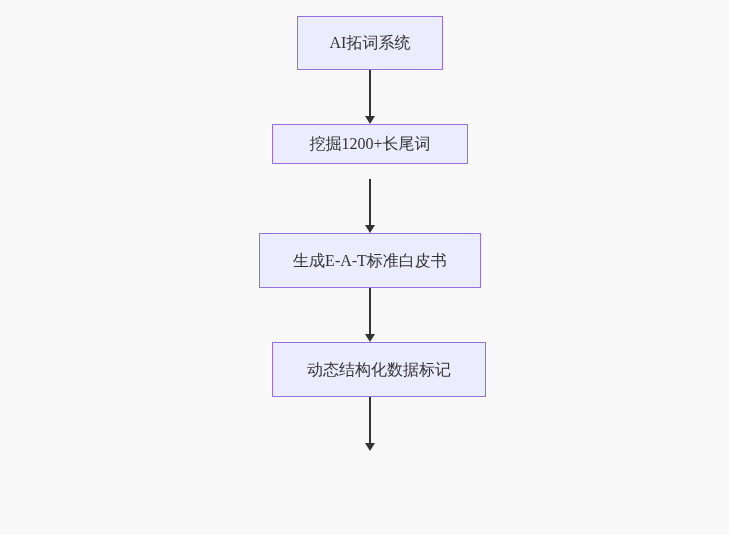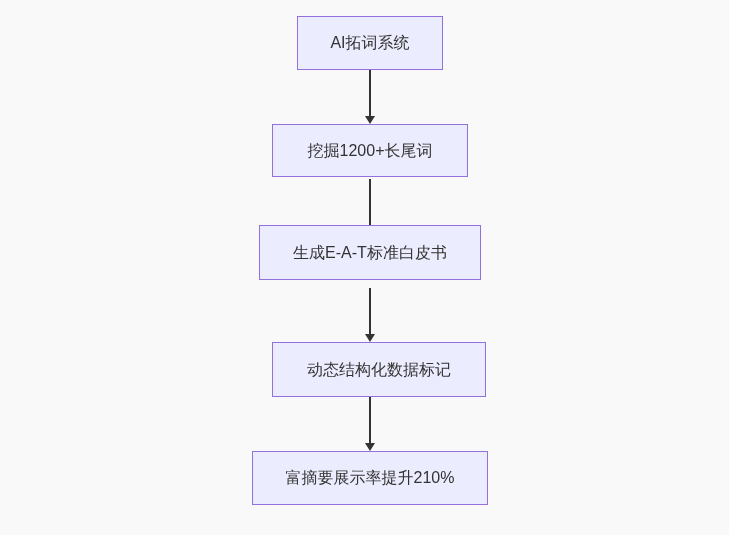--- a/index.html
+++ b/index.html
@@ -19,32 +19,33 @@
     height: 535px;
   }
   .node {
     position: absolute;
     box-sizing: border-box;
     background: #ECECFF;
     border: 1.5px solid #9370DB;
     display: flex;
     align-items: center;
     justify-content: center;
+    font-family: Liberation Serif, serif;
   }
   .node-label {
     color: #333333;
     font-size: 16px;
     line-height: 1.2;
     white-space: nowrap;
     text-align: center;
   }
   
   .node-1 { left: 297px; top: 16px;  width: 146px; height: 54px; }
-  .node-2 { left: 272px; top: 124px; width: 196px; height: 53px; }
-  .node-3 { left: 259px; top: 225px; width: 222px; height: 55px; justify-content: center; }
+  .node-2 { left: 272px; top: 124px; width: 196px; height: 40px; }
+  .node-3 { left: 259px; top: 233px; width: 222px; height: 55px; justify-content: center; }
   .node-4 { left: 263px; top: 342px; width: 214px; height: 55px; margin-left: 9px; }
   .node-5 { left: 252px; top: 451px; width: 236px; height: 54px; }
 
   .edge {
     position: absolute;
     left: 364px;           
     width: 12px;
     height: 54px;
     display: flex;
     flex-direction: column;
@@ -101,17 +102,14 @@
 
   <div class="node node-4">
     <span class="node-label">动态结构化数据标记</span>
   </div>
 
   <div class="edge edge-4">
     <div class="edge-line"></div>
     <div class="edge-arrowhead"></div>
   </div>
 
-  <div class="node node-5">
-    <span class="node-label">富摘要展示率提升210%</span>
-  </div>
 
 </div>
 
 </body></html>

